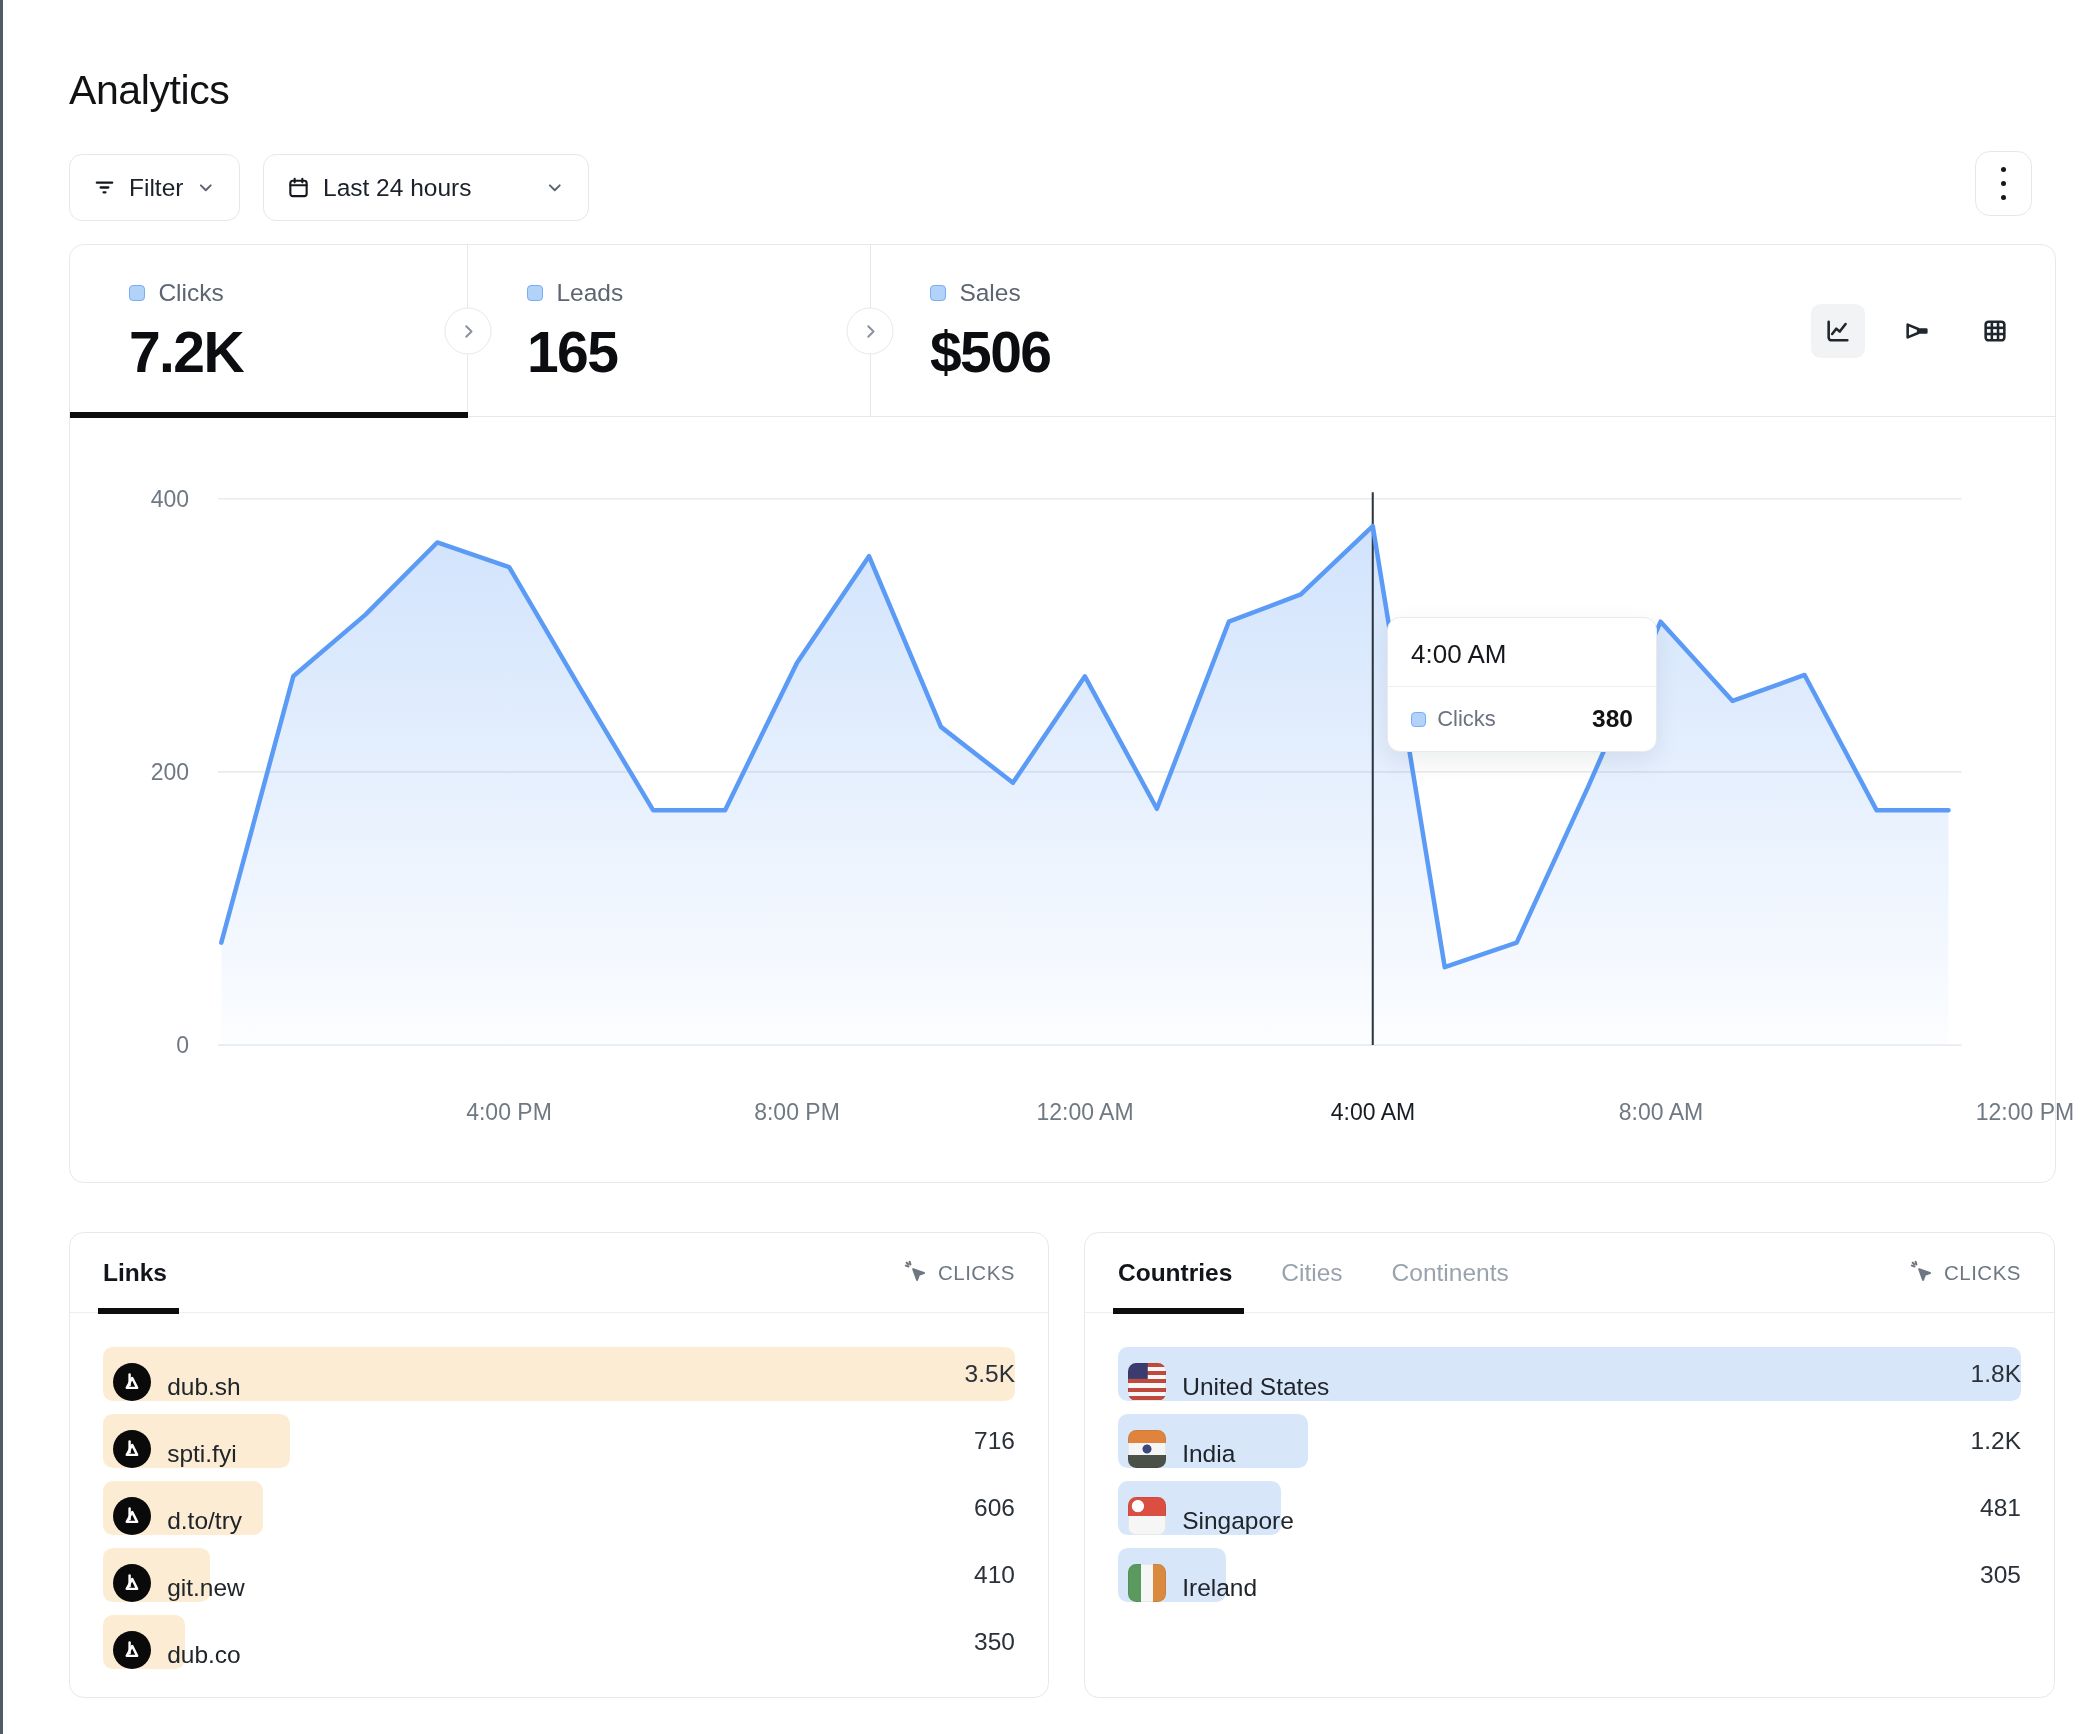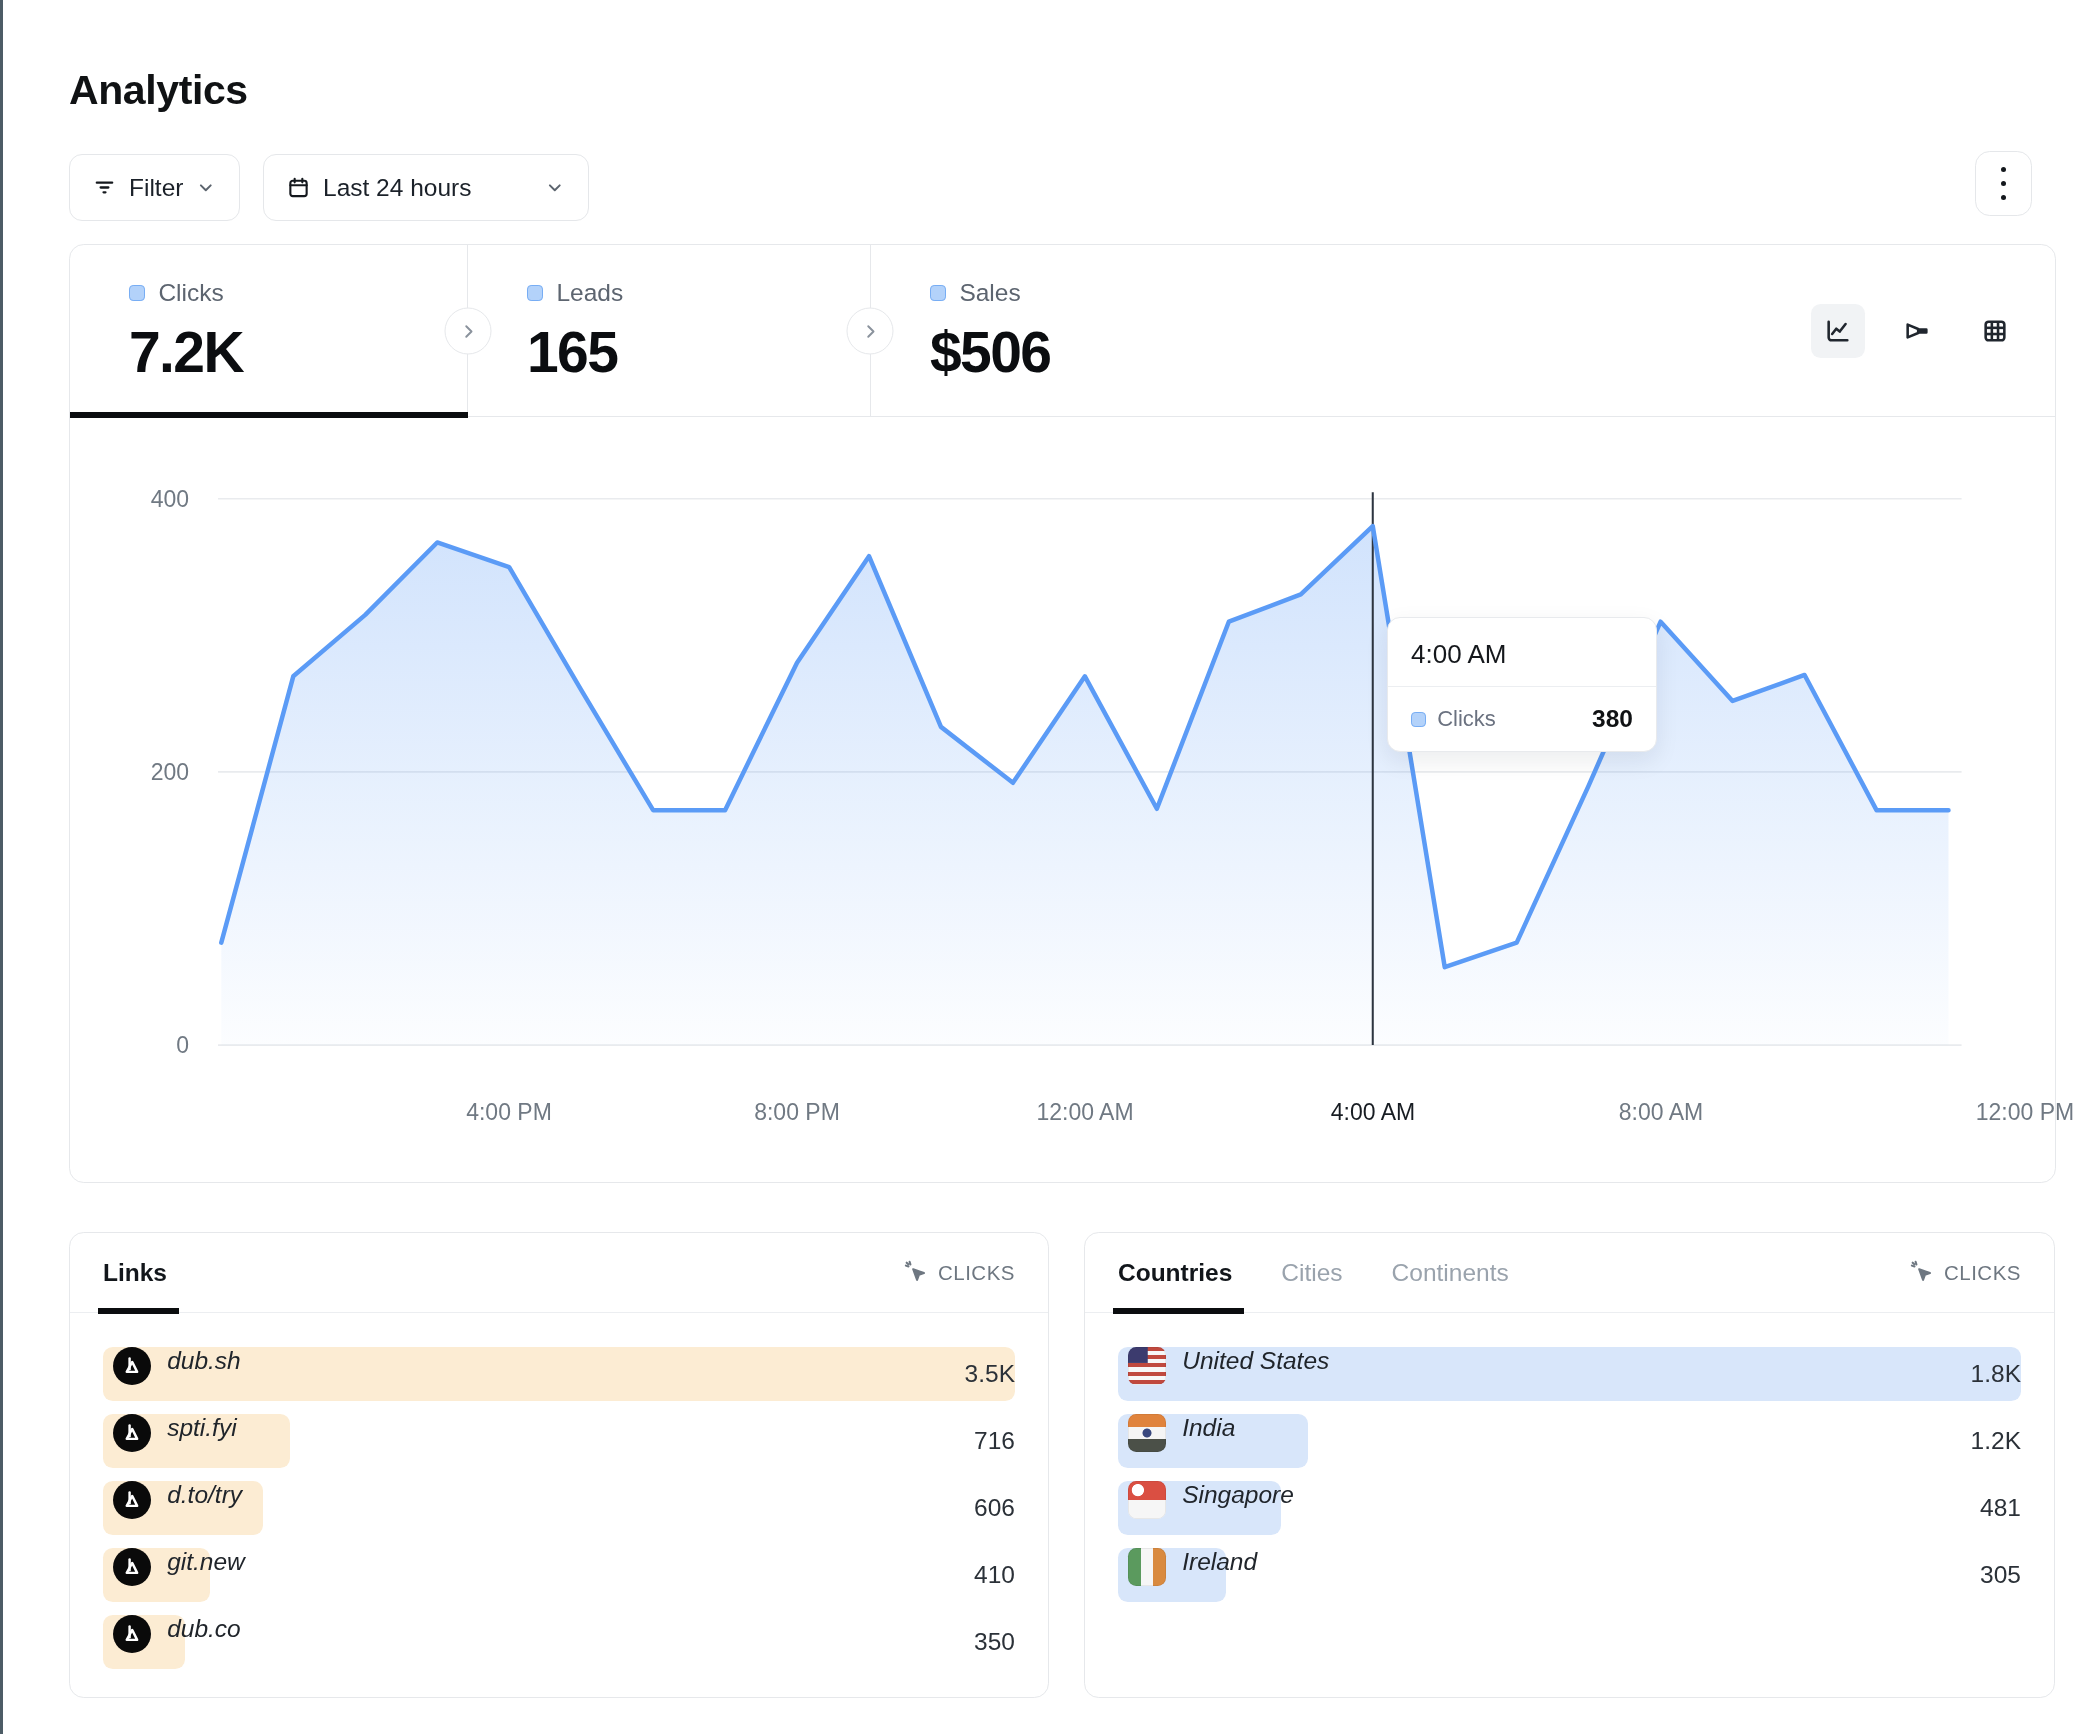--- a/index.html
+++ b/index.html
@@ -1,20 +1,20 @@
 <!DOCTYPE html>
 <html style="font-size:13px"><head>
 <meta charset="utf-8">
 <style>
   * { margin:0; padding:0; box-sizing:border-box; }
   body { background:#ffffff; font-family:"Liberation Sans","DejaVu Sans",sans-serif; }
   .page { position:relative; width:2096px; height:1735px; background:#fff; overflow:hidden; }
   .edge-strip { position:absolute; left:0; top:0; width:3.3px; height:100%; background:#4d5c66; }
 
-  .page-title { position:absolute; left:69px; top:67px; font-size:41px; font-weight:700; color:#101214; letter-spacing:-0.4px; }
+  .page-title { position:absolute; left:69px; top:67px; font-size:41px; font-weight:400; color:#101214; letter-spacing:-0.4px; }
 
   .btn { position:absolute; display:flex; align-items:center; gap:13px; height:67px; background:#fff;
          border:1.6px solid #e5e7ea; border-radius:13px; padding:0 23px; font-size:24.5px; color:#1b2129; cursor:pointer; }
   .btn svg { flex:0 0 auto; }
   .filter-btn { left:69px; top:154px; }
   .date-btn { left:263px; top:154px; width:326px; }
   .date-btn .spacer { flex:1; }
   .kebab-btn { position:absolute; left:1975px; top:151px; width:57px; height:65px; border:1.6px solid #e5e7ea;
                border-radius:14.7px; background:#fff; display:flex; flex-direction:column; align-items:center;
                justify-content:center; gap:8.2px; cursor:pointer; }
@@ -57,21 +57,21 @@
   .panel-header { position:relative; height:80px; border-bottom:1.6px solid #eceef1; display:flex; align-items:center;
                   padding:0 33px; gap:49px; }
   .ptab { position:relative; font-size:24.5px; color:#9aa3ad; font-weight:500; cursor:pointer; white-space:nowrap; }
   .ptab.active { color:#12161b; font-weight:600; }
   .ptab.active::after { content:""; position:absolute; left:-4.9px; right:-11.5px; bottom:-27px; height:5.7px; background:#0b0d0f; }
   .metric { margin-left:auto; display:flex; align-items:center; gap:9.8px; font-size:20.5px; letter-spacing:0.5px;
             color:#6e7781; font-weight:500; }
   .rows { padding:34px 33px 0; }
   .row { position:relative; height:54px; margin-bottom:13px; cursor:pointer; }
   .row-bar { position:absolute; left:0; top:0; height:54px; border-radius:9.8px; }
-  .row-content { position:relative; z-index:1; display:flex; align-items:flex-start; height:54px; padding-left:9.8px; gap:16.4px;font-style:italic; }
+  .row-content { position:relative; z-index:1; display:flex; align-items:flex-end; height:54px; padding-left:9.8px; gap:16.4px; }
   .row-label { font-size:24.5px; color:#20252b; }
   .row-value { position:absolute; right:0; top:50%; transform:translateY(-50%); font-size:24.5px; color:#2b3138; z-index:1; }
   .dub-logo { width:38px; height:38px; border-radius:50%; background:#0a0a0a; display:flex; align-items:center; justify-content:center; }
   .flag { width:38px; height:38px; border-radius:8.2px; box-shadow:inset 0 0 0 0.8px rgba(0,0,0,.08); }
   .flag-us { background:linear-gradient(#3c3b6e,#3c3b6e) left top / 52% 42% no-repeat,
              repeating-linear-gradient(180deg,#c0493e 0 4.1px,#f7f7f7 4.1px 8.2px); }
   .flag-in { background:radial-gradient(circle at 50% 50%,#39487e 0 4.1px,rgba(0,0,0,0) 4.9px),
              linear-gradient(180deg,#e0833c 0 34%,#f5f5f5 34% 66%,#4b5048 66%); }
   .flag-sg { background:radial-gradient(circle at 26% 24%,#fff 0 5.7px,rgba(0,0,0,0) 6.5px),
              linear-gradient(180deg,#da4f42 0 50%,#f6f6f6 50%); }

